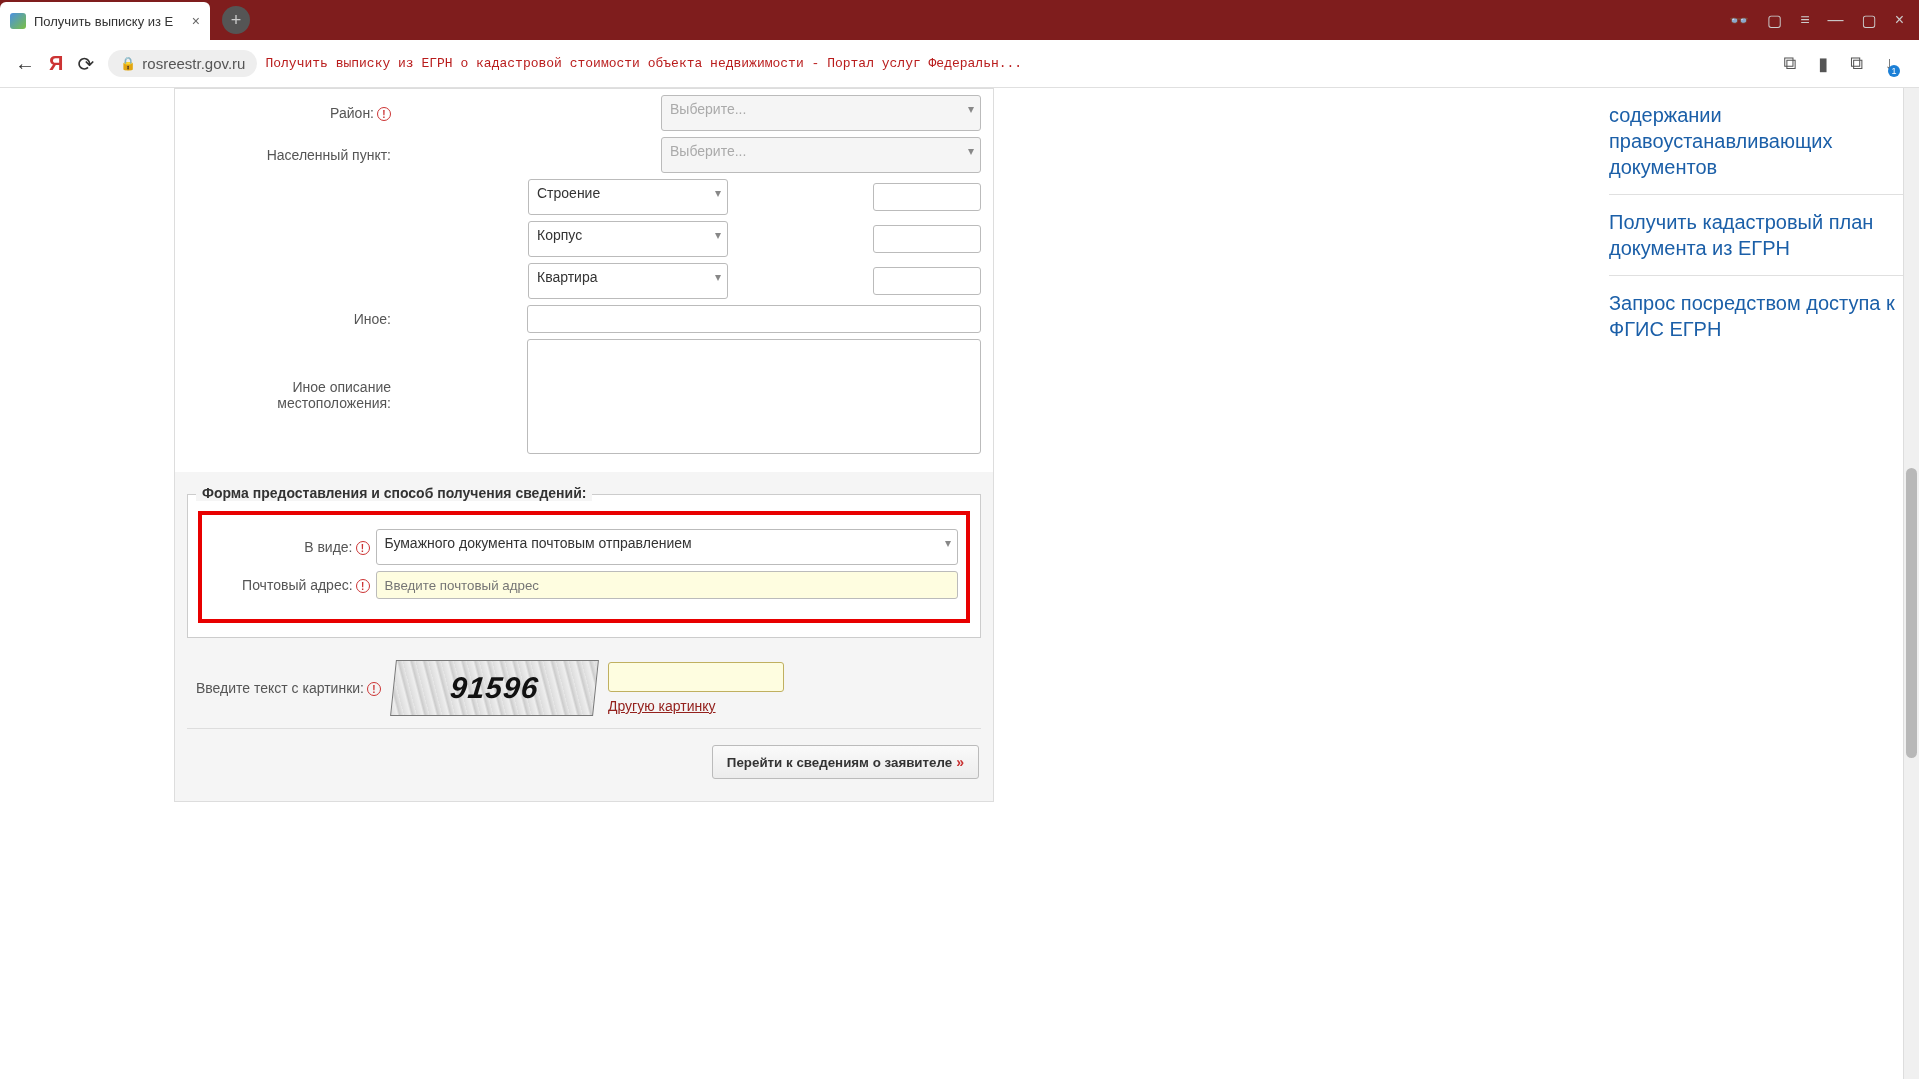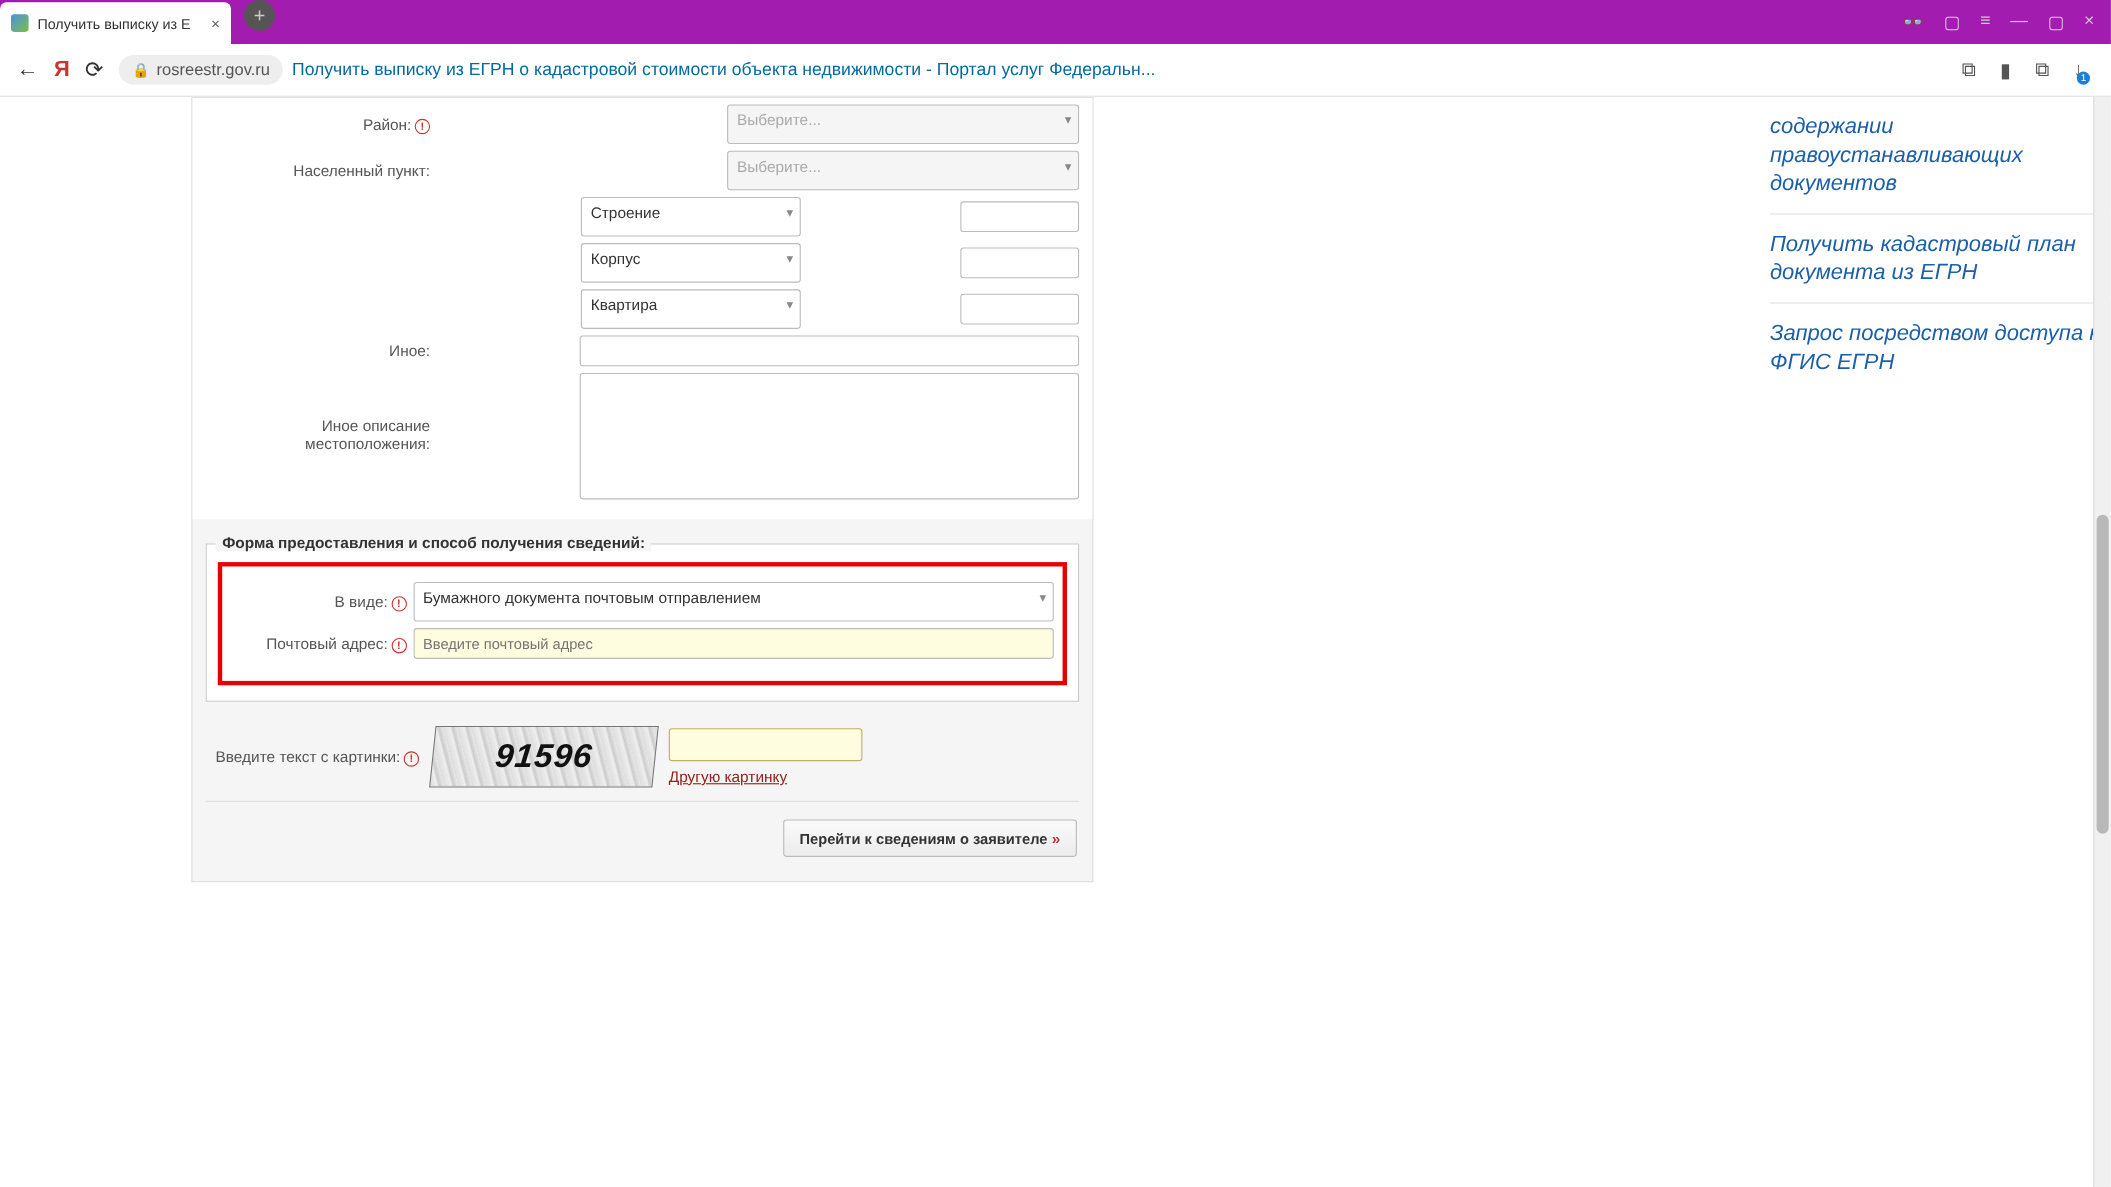--- a/index.html
+++ b/index.html
@@ -1,33 +1,33 @@
 <!DOCTYPE html>
 <html><head>
 <meta charset="utf-8">
 <style>
 * { box-sizing: border-box; margin: 0; padding: 0; }
 body { font-family: Arial, sans-serif; font-size: 14px; background: #fff; width: 1919px; height: 1079px; overflow: hidden; }
 
 
-.chrome-top { background: #a21caf; height: 40px; display: flex; }
+.chrome-top { background: #7f1d1d; height: 40px; display: flex; align-items: center; }
 .tab { background: #fff; height: 38px; margin-top: 2px; padding: 0 10px; display: flex; align-items: center; gap: 8px; border-radius: 6px 6px 0 0; width: 210px; }
 .tab-favicon { width: 16px; height: 16px; background: linear-gradient(135deg,#4a90e2,#7bc043); border-radius: 3px; }
 .tab-title { font-size: 13px; color: #333; white-space: nowrap; overflow: hidden; text-overflow: ellipsis; flex: 1; }
 .tab-close { color: #666; font-size: 14px; cursor: pointer; }
 .new-tab { width: 28px; height: 28px; border-radius: 50%; background: #555; color: #ccc; display: flex; align-items: center; justify-content: center; margin-left: 12px; font-size: 18px; cursor: pointer; }
 .chrome-right { margin-left: auto; display: flex; align-items: center; gap: 18px; padding-right: 15px; }
 .chrome-right span { color: #ccc; font-size: 16px; cursor: pointer; }
 
 .addr-bar { height: 48px; display: flex; align-items: center; padding: 0 15px; gap: 14px; border-bottom: 1px solid #e0e0e0; }
 .addr-bar .nav-btn { color: #333; font-size: 20px; cursor: pointer; }
 .url-box { display: flex; align-items: center; gap: 8px; flex: 1; }
 .url-domain { background: #eee; padding: 5px 12px; border-radius: 14px; color: #555; font-size: 15px; display: flex; align-items: center; gap: 6px; }
 .lock-icon { color: #888; font-size: 13px; }
-.url-title { color: #0369a1; font-size: 16px; white-space: nowrap; overflow: hidden; text-overflow: ellipsis; }
+.url-title { color: #b91c1c; font-size: 13px; white-space: nowrap; overflow: hidden; text-overflow: ellipsis; font-family: Liberation Mono, monospace; }
 .addr-right { display: flex; align-items: center; gap: 22px; padding-right: 10px; }
 .addr-right span { color: #555; font-size: 18px; cursor: pointer; }
 .dl-badge { position: relative; }
 .dl-badge::after { content:'1'; position:absolute; bottom:-3px; right:-6px; background:#1b7fd6; color:#fff; font-size:9px; border-radius:50%; width:12px; height:12px; display:flex; align-items:center; justify-content:center;}
 
 
 .page { display: flex; height: calc(1079px - 88px); overflow: hidden; position: relative; }
 .main-col { flex: 1; padding: 0 0 0 174px; }
 .form-panel { width: 820px; background: #f5f5f5; border: 1px solid #ddd; padding-bottom: 22px; }
 .white-section { background: #fff; padding: 6px 12px 12px; }
@@ -61,21 +61,21 @@
 .captcha-right { margin-left:12px; }
 .captcha-inp { width:176px; height:30px; border:1px solid #c0b060; background:#fefde0; border-radius:3px; }
 .captcha-link { color:#94211d; text-decoration:underline; font-size:14px; display:block; margin-top:6px; cursor:pointer; }
 
 .hr { border:0; border-top:1px solid #ddd; margin:12px 12px 0; }
 .btn-next { float:right; margin:16px 14px 0 11px; background: linear-gradient(#fafafa,#ececec); border:1px solid #bbb; border-radius:3px; padding:8px 14px; font-weight:bold; color:#333; cursor:pointer; }
 .btn-next .arrow { color:#c83030; font-size:14px; margin-left:4px;}
 
 
 .sidebar { width: 310px; margin-left: 50px; }
-.side-link { display:block; color:#1b5fa8; font-style:italic; font-size:20px; line-height:1.3; padding:14px 0; border-bottom:1px solid #e0e0e0; cursor:pointer; }
+.side-link { display:block; color:#1b5fa8; font-size:20px; line-height:1.3; padding:14px 0; border-bottom:1px solid #e0e0e0; cursor:pointer; }
 .side-link:last-child{border-bottom:none;}
 
 .scrollbar { position:absolute; right:0; top:0; bottom:0; width:16px; background:#f0f0f0; border-left:1px solid #ddd;}
 .scrollbar .thumb { position:absolute; left:2px; right:2px; top:380px; height:290px; background:#b8b8b8; border-radius:6px;}
 </style>
 </head>
 <body>
 
 <div class="chrome-top">
   <div class="tab">

